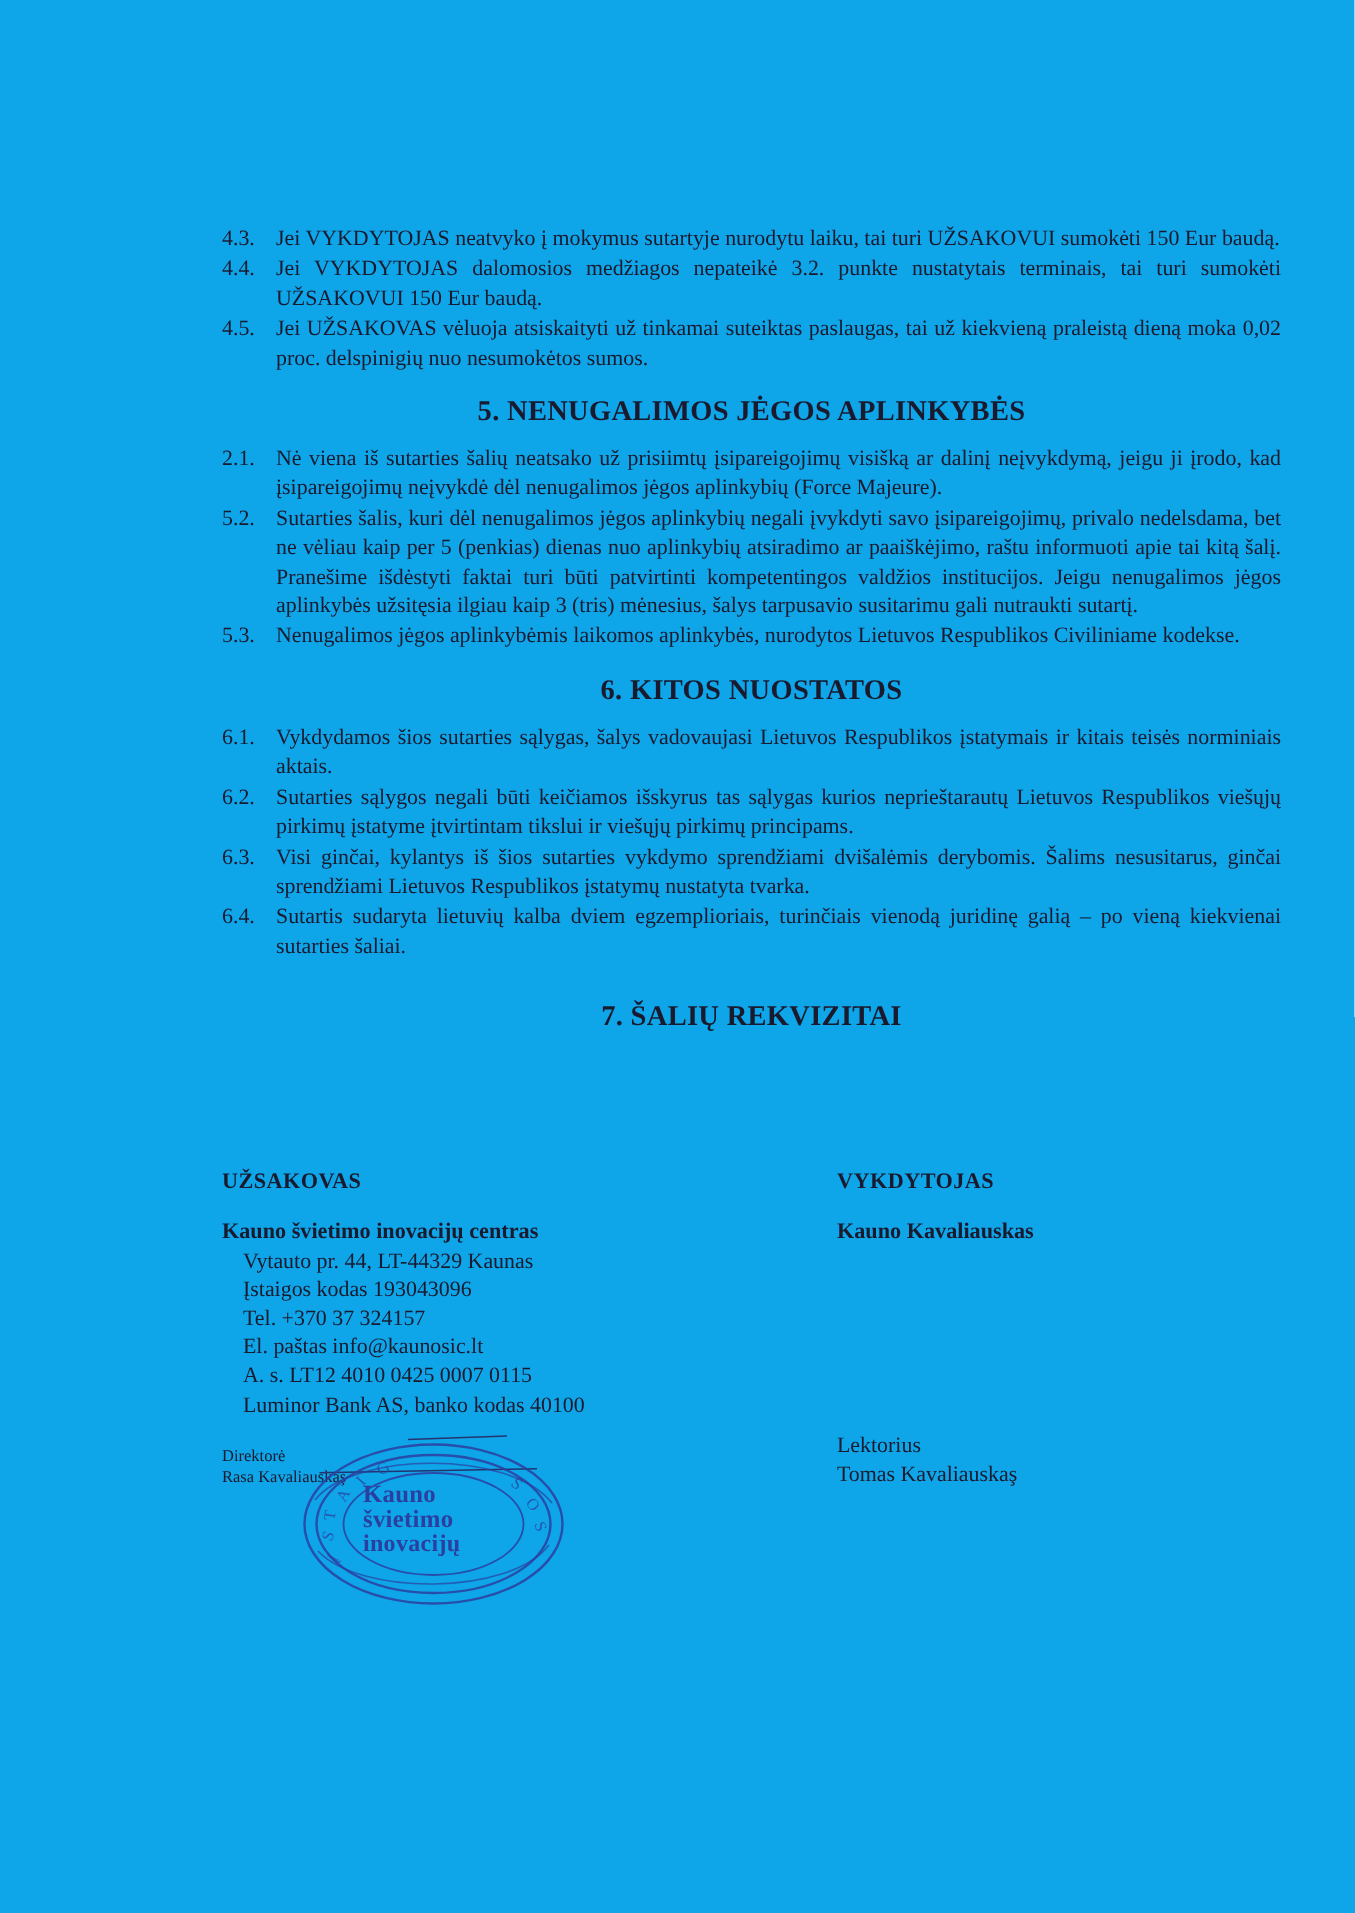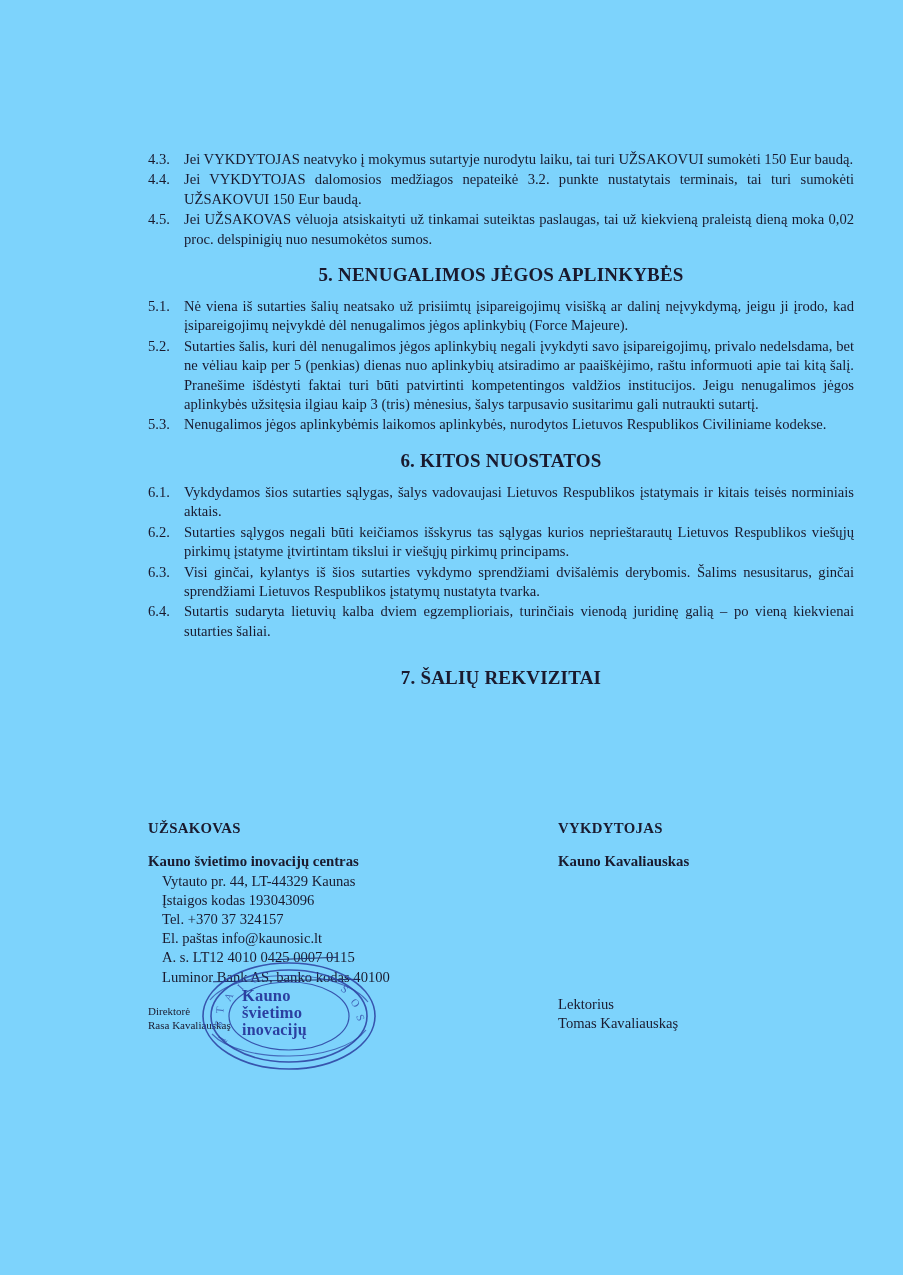--- a/index.html
+++ b/index.html
@@ -12,21 +12,21 @@
     height: 1275px;
     position: relative;
     font-family: "Liberation Serif", serif;
     color: #1a1a2e;
   }
   .page {
     position: absolute;
     left: 0; top: 0;
     width: 903px;
     height: 1275px;
-    background: #7dd3fc;
+    background: #0ea5e9;
     overflow: hidden;
   }
   .content {
     position: absolute;
     left: 148px;
     top: 150px;
     width: 706px;
   }
   .clause {
     display: flex;
@@ -54,21 +54,21 @@
     margin: 15px 0 11px 0;
     letter-spacing: 0.2px;
   }
   .section-title.sec7 {
     margin-top: 26px;
     margin-bottom: 0;
   }
   .sig-area {
     position: absolute;
     left: 148px;
-    top: 820px;
+    top: 780px;
     width: 706px;
     font-family: Liberation Serif, serif;
   }
   .sig-cols {
     display: flex;
   }
   .sig-col-left {
     width: 410px;
   }
   .sig-col-right {
@@ -152,21 +152,21 @@
       <span class="body">Jei VYKDYTOJAS dalomosios medžiagos nepateikė 3.2. punkte nustatytais terminais, tai turi sumokėti UŽSAKOVUI 150 Eur baudą.</span>
     </div>
     <div class="clause">
       <span class="num">4.5.</span>
       <span class="body">Jei UŽSAKOVAS vėluoja atsiskaityti už tinkamai suteiktas paslaugas, tai už kiekvieną praleistą dieną moka 0,02 proc. delspinigių nuo nesumokėtos sumos.</span>
     </div>
 
     <div class="section-title">5. NENUGALIMOS JĖGOS APLINKYBĖS</div>
 
     <div class="clause">
-      <span class="num">5.1.</span>
+      <span class="num">2.1.</span>
       <span class="body">Nė viena iš sutarties šalių neatsako už prisiimtų įsipareigojimų visišką ar dalinį neįvykdymą, jeigu ji įrodo, kad įsipareigojimų neįvykdė dėl nenugalimos jėgos aplinkybių (Force Majeure).</span>
     </div>
     <div class="clause">
       <span class="num">5.2.</span>
       <span class="body">Sutarties šalis, kuri dėl nenugalimos jėgos aplinkybių negali įvykdyti savo įsipareigojimų, privalo nedelsdama, bet ne vėliau kaip per 5 (penkias) dienas nuo aplinkybių atsiradimo ar paaiškėjimo, raštu informuoti apie tai kitą šalį. Pranešime išdėstyti faktai turi būti patvirtinti kompetentingos valdžios institucijos. Jeigu nenugalimos jėgos aplinkybės užsitęsia ilgiau kaip 3 (tris) mėnesius, šalys tarpusavio susitarimu gali nutraukti sutartį.</span>
     </div>
     <div class="clause">
       <span class="num">5.3.</span>
       <span class="body">Nenugalimos jėgos aplinkybėmis laikomos aplinkybės, nurodytos Lietuvos Respublikos Civiliniame kodekse.</span>
     </div>

